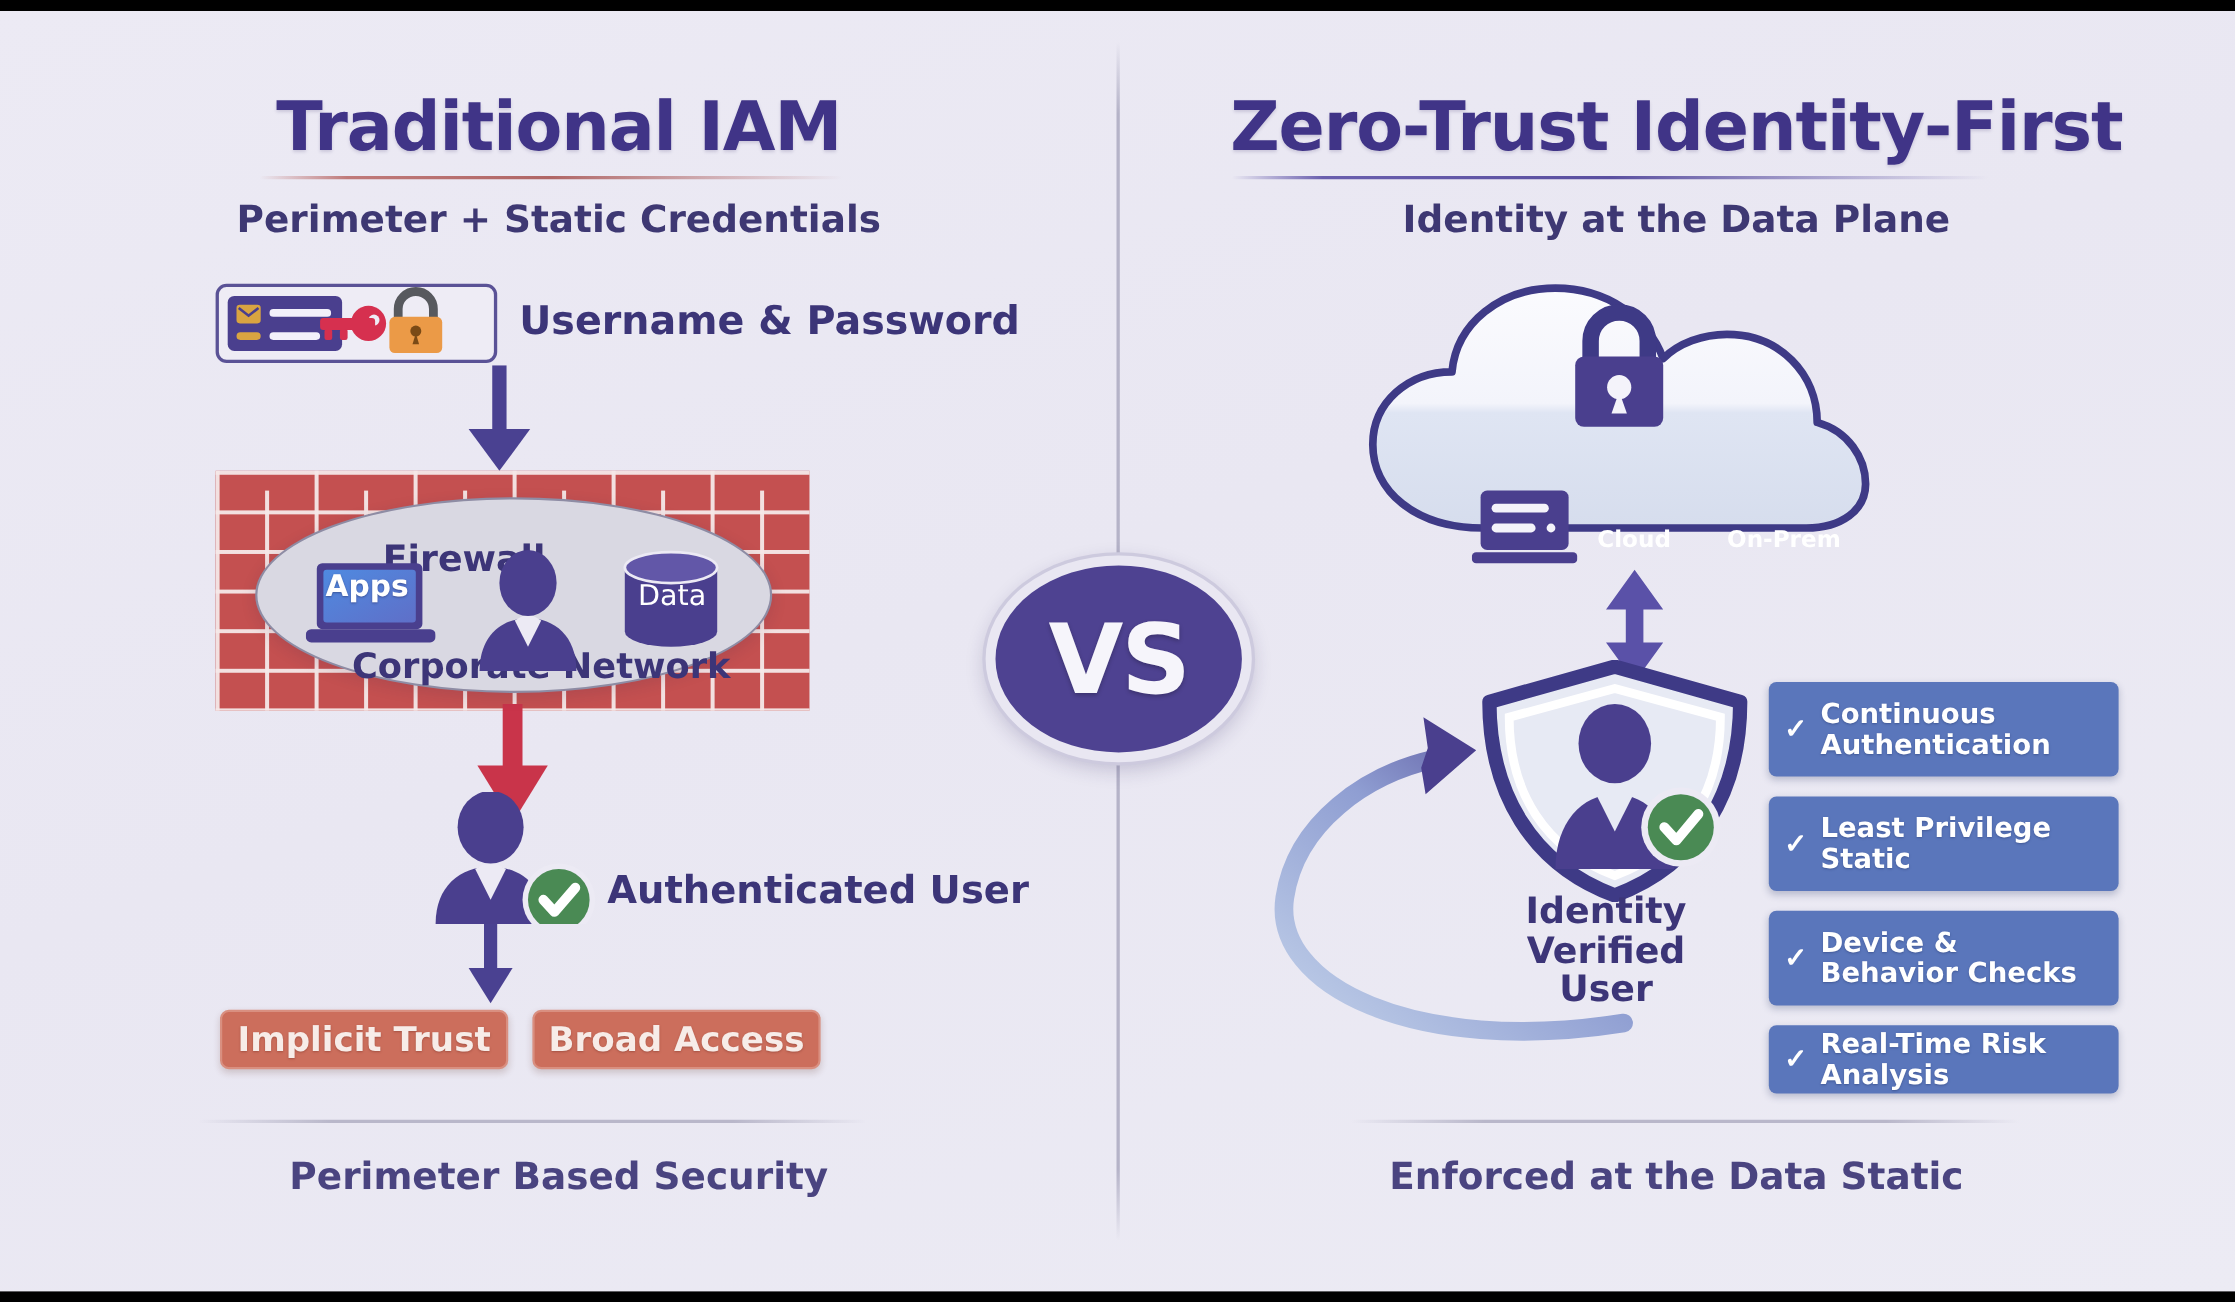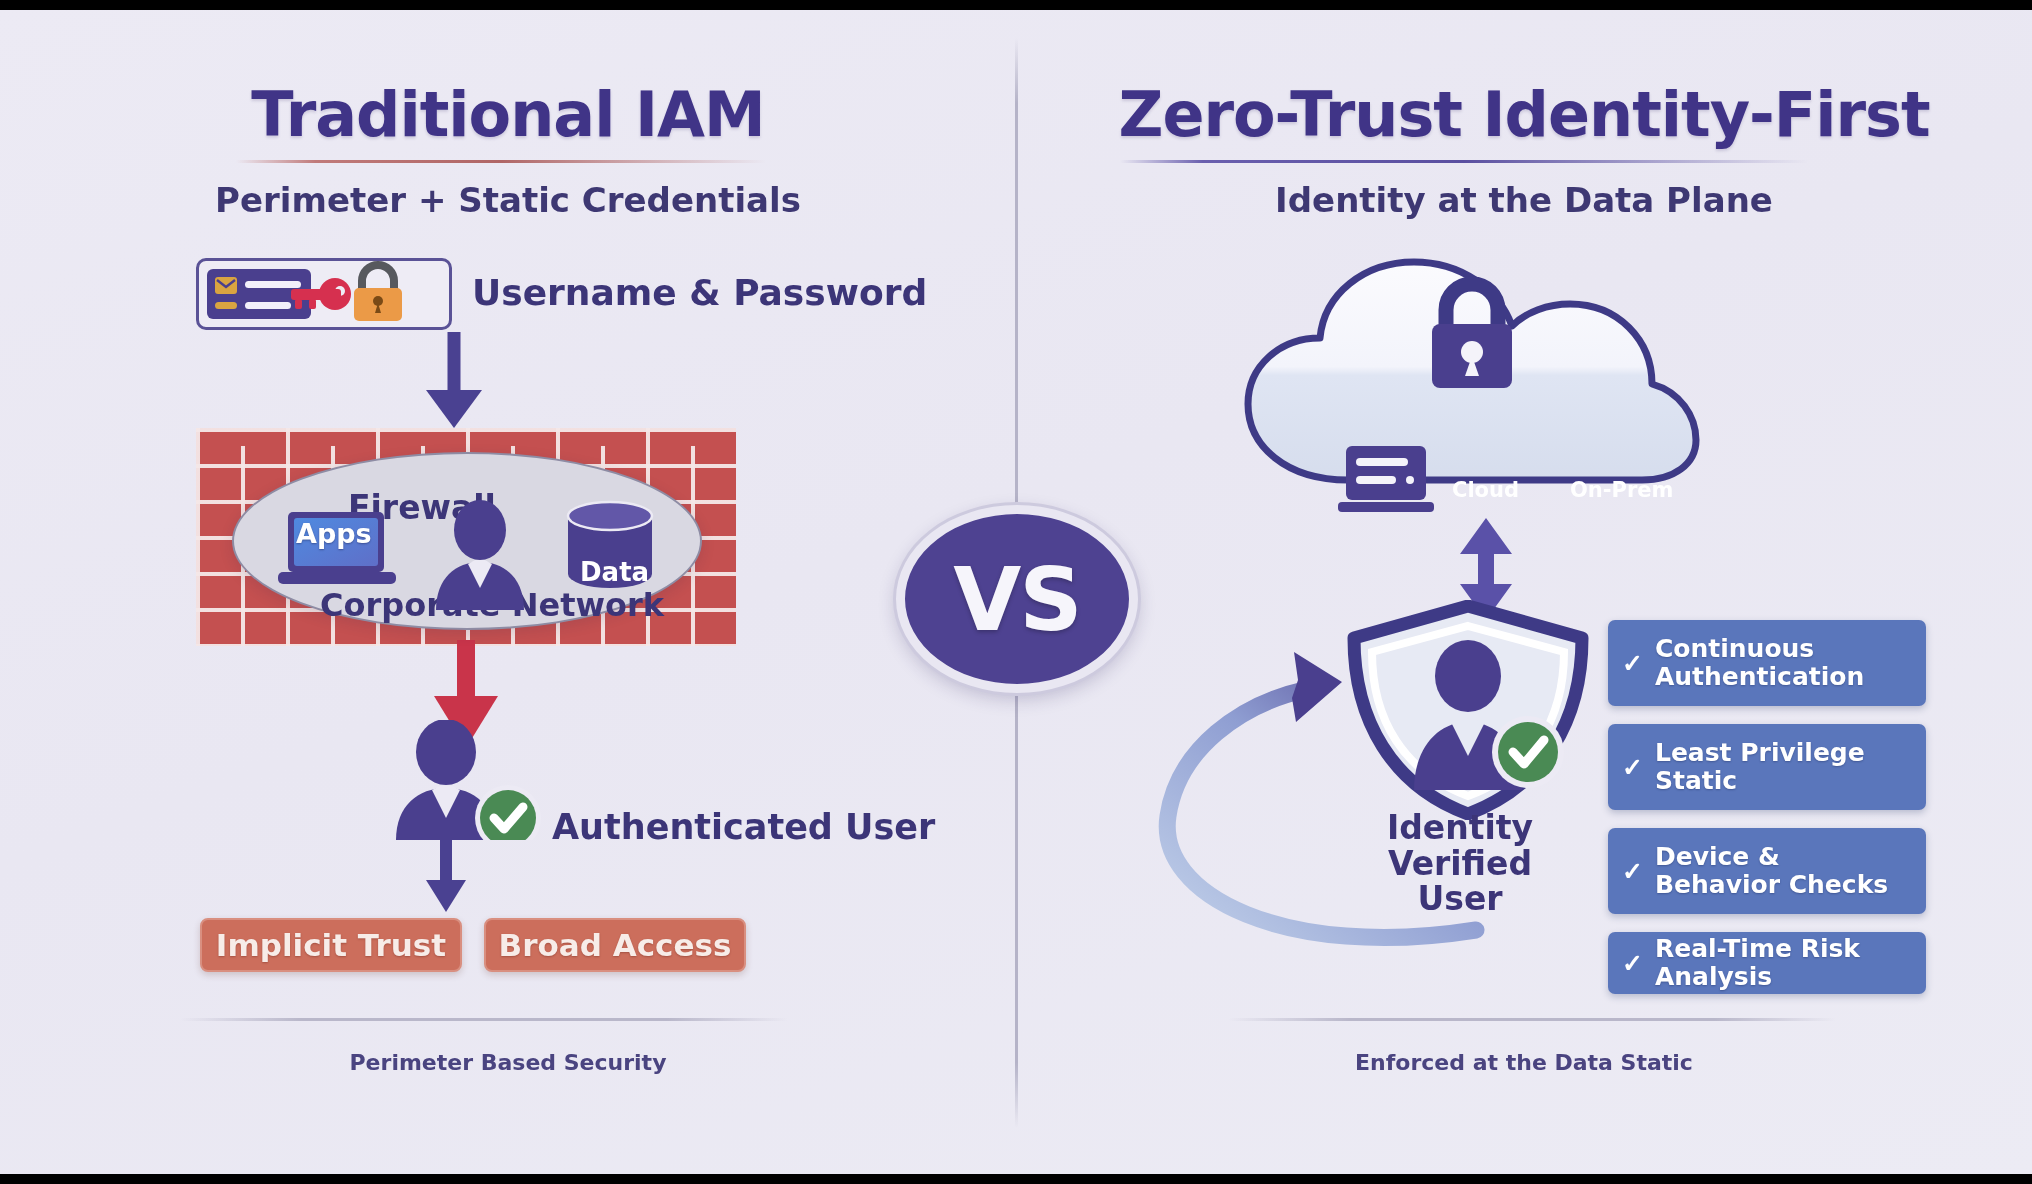--- a/index.html
+++ b/index.html
@@ -119,21 +119,21 @@
     background: linear-gradient(90deg, rgba(175,173,195,0) 0%, #b9b7ca 20%, #b9b7ca 80%, rgba(175,173,195,0) 100%);
   }
   .foot-rule.l { left: 180px; top: 1018px; width: 608px; }
   .foot-rule.r { left: 1228px; top: 1018px; width: 608px; }
 
   .footnote {
     position: absolute;
     width: 100%;
     text-align: center;
     top: 1050px;
-    font-size: 22px;
+    font-size: 34px;
     font-weight: bold;
     color: #4a4480;
     font-family: "DejaVu Sans", sans-serif;
   }
 
   
 
   .cred-card {
     position: absolute;
     left: 196px; top: 258px;
@@ -208,35 +208,34 @@
     font-size: 27px; font-weight: bold;
     color: #ffffff;
     font-family: "DejaVu Sans", sans-serif;
     z-index: 11;
     text-shadow: 0 1px 2px rgba(20,20,60,0.4);
   }
 
   .data-cyl { position: absolute; left: 562px; top: 500px; z-index: 9; }
   .data-text {
     position: absolute;
-    left: 580px; top: 557px;
-    font-size: 26px; font-weight: bold;
+    left: 580px; top: 527px;
+    font-size: 26px; font-weight: normal;
     color: #fff;
     font-family: "DejaVu Sans", sans-serif;
     z-index: 11;
   }
 
   .auth-label {
     position: absolute;
     left: 552px; top: 790px;
     font-size: 35px; font-weight: bold;
     color: #3c3578;
     font-family: "DejaVu Sans", sans-serif;
     white-space: nowrap;
-    margin-top: 17px;
   }
 
   .pill {
     position: absolute;
     height: 54px;
     background: #cc6e5c;
     border: 2px solid #d98f80;
     border-radius: 8px;
     display: flex;
     align-items: center;

